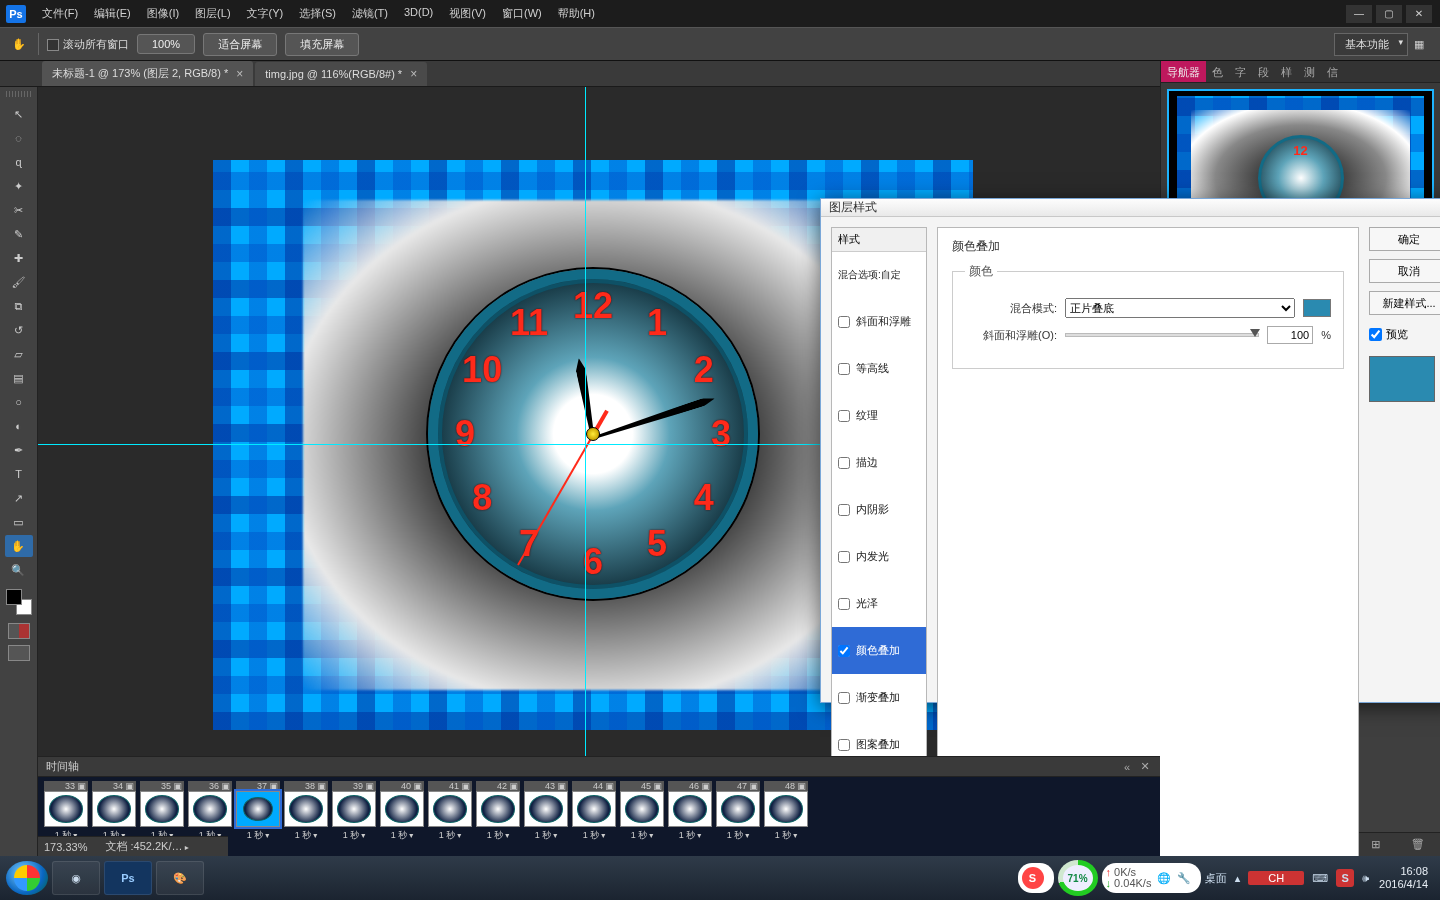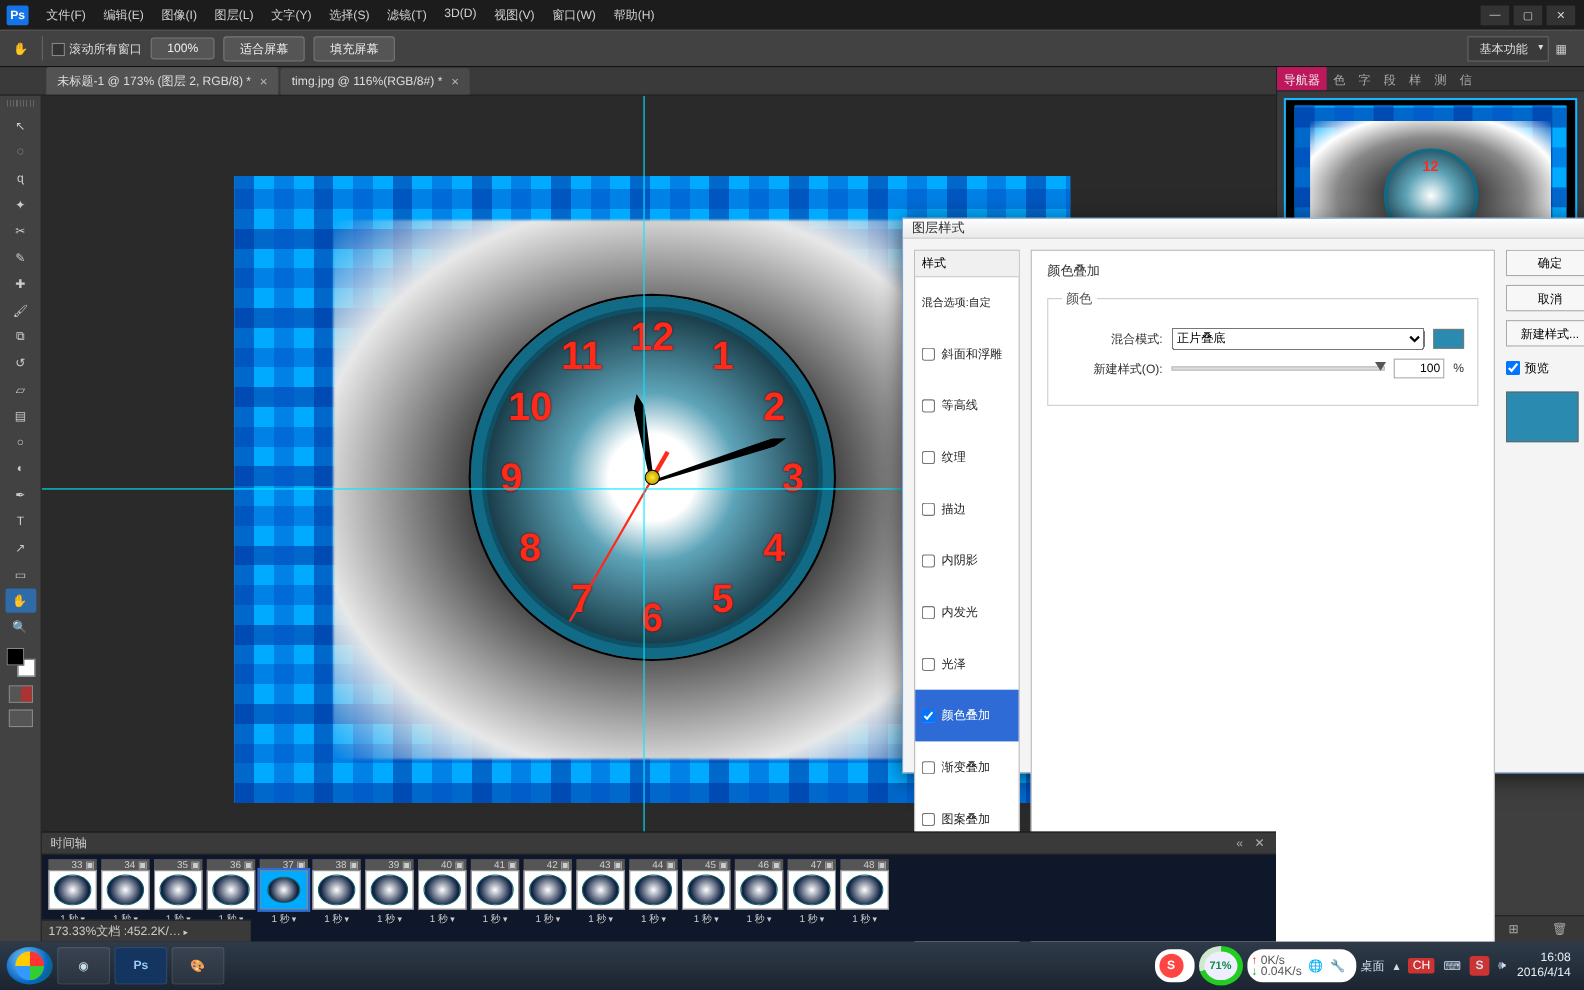--- a/index.html
+++ b/index.html
@@ -126,33 +126,33 @@
 .frame .fnum { font-size:9px; color:#ccc; align-self:flex-end; padding-right:2px; background:#555; width:100%; text-align:right;}
 .frame .fthumb { width:44px; height:36px; background:#fff; border:1px solid #888; display:flex; align-items:center; justify-content:center;}
 .frame.sel .fthumb { outline:2px solid #2f6bd6;}
 .frame .fthumb .fm{ width:80%; height:80%; background:radial-gradient(circle,#fff 0%, #124 70%); border-radius:50%; border:1px solid #166;}
 .frame.sel .fthumb { background:#0af;}
 .frame.sel .fthumb .fm{ width:70%; height:70%;}
 .frame .fdur { font-size:9px; color:#ccc; margin-top:2px; display:flex; align-items:center; gap:2px;}
 .frame .fdur:after{content:"▾"; font-size:8px;}
 
 
-#tlstatus { position:absolute; left:38px; bottom:44px; width:190px; height:20px; background:#3a3a3a; color:#ccc; display:flex; align-items:center; padding:0 6px; gap:0; font-size:10px; z-index:3; border-top:1px solid #222;margin-top:19px;}
+#tlstatus { position:absolute; left:38px; bottom:44px; width:190px; height:20px; background:#3a3a3a; color:#ccc; display:flex; align-items:center; padding:0 6px; gap:18px; font-size:10px; z-index:3; border-top:1px solid #222;margin-top:19px;}
 #tlstatus .dd:after{content:" ▸"; font-size:8px;}
 
 
 #taskbar { position:absolute; left:0; right:0; bottom:0; height:44px; background:linear-gradient(#2f3b49,#1b2430); display:flex; align-items:center; padding:0 6px; gap:4px;}
 .start { width:42px; height:34px; border-radius:50%; background:radial-gradient(circle at 40% 35%,#7fd1ff,#0a66c2 60%,#063 100%); display:flex; align-items:center; justify-content:center;}
 .start .orb { width:26px; height:26px; border-radius:50%; background:
   conic-gradient(#f33 0 25%, #3c3 0 50%, #39f 0 75%, #fc0 0 100%);}
 .tb-item { width:48px; height:34px; background:rgba(255,255,255,.06); border:1px solid rgba(255,255,255,.1); border-radius:3px; display:flex; align-items:center; justify-content:center; color:#cde;}
 .tb-item.ps { background:#13355f;}
 .tb-spacer { flex:1;}
 .tray { display:flex; align-items:center; gap:8px; color:#cde; font-size:10px;}
-.tray .cn { background:#c33; padding:1px 4px; border-radius:2px; color:#fff;}
+.tray .cn { background:#c33; padding:1px 20px; border-radius:2px; color:#fff;}
 .tray .sg { background:#c33; width:18px; height:18px; border-radius:3px; display:flex; align-items:center; justify-content:center; font-weight:bold;}
 .cpu-badge { position:relative; width:40px; height:36px;}
 .cpu-badge .ring{position:absolute; inset:0; border-radius:50%; background:conic-gradient(#2c2 0 71%, #d0e8d0 0 100%); display:flex; align-items:center; justify-content:center;}
 .cpu-badge .ring:after{content:""; position:absolute; inset:5px; background:#eef; border-radius:50%;}
 .cpu-badge .val{position:absolute; inset:0; display:flex; align-items:center; justify-content:center; color:#184; font-weight:bold; font-size:10px; z-index:1;}
 .netpill { background:#fff; border-radius:14px; height:30px; padding:0 10px 0 4px; display:flex; align-items:center; gap:6px; color:#555;}
 .netpill .d{ font-size:9px; line-height:10px;}
 .netpill .r{ color:#e33;} .netpill .g{color:#2a2;}
 .clockbox { text-align:right; color:#e8eef5; line-height:13px; padding:0 6px; font-size:11px;}
 </style>
@@ -381,21 +381,21 @@
     <div class="settings-col">
       <div style="font-size:12px; color:#333; margin-bottom:8px;">颜色叠加</div>
       <fieldset>
         <legend>颜色</legend>
         <div class="frow">
           <label>混合模式:</label>
           <select><option>正片叠底</option></select>
           <div class="swatch"></div>
         </div>
         <div class="frow">
-          <label>新建样式(O):</label>
+          <label>斜面和浮雕(O):</label>
           <div class="slider">
               <div class="knob"></div>
             </div>
           <input class="numbox" value="100" style="">
           <span>%</span>
         </div>
       </fieldset>
     </div>
     <div class="right-col-dlg">
       <button>确定</button>

